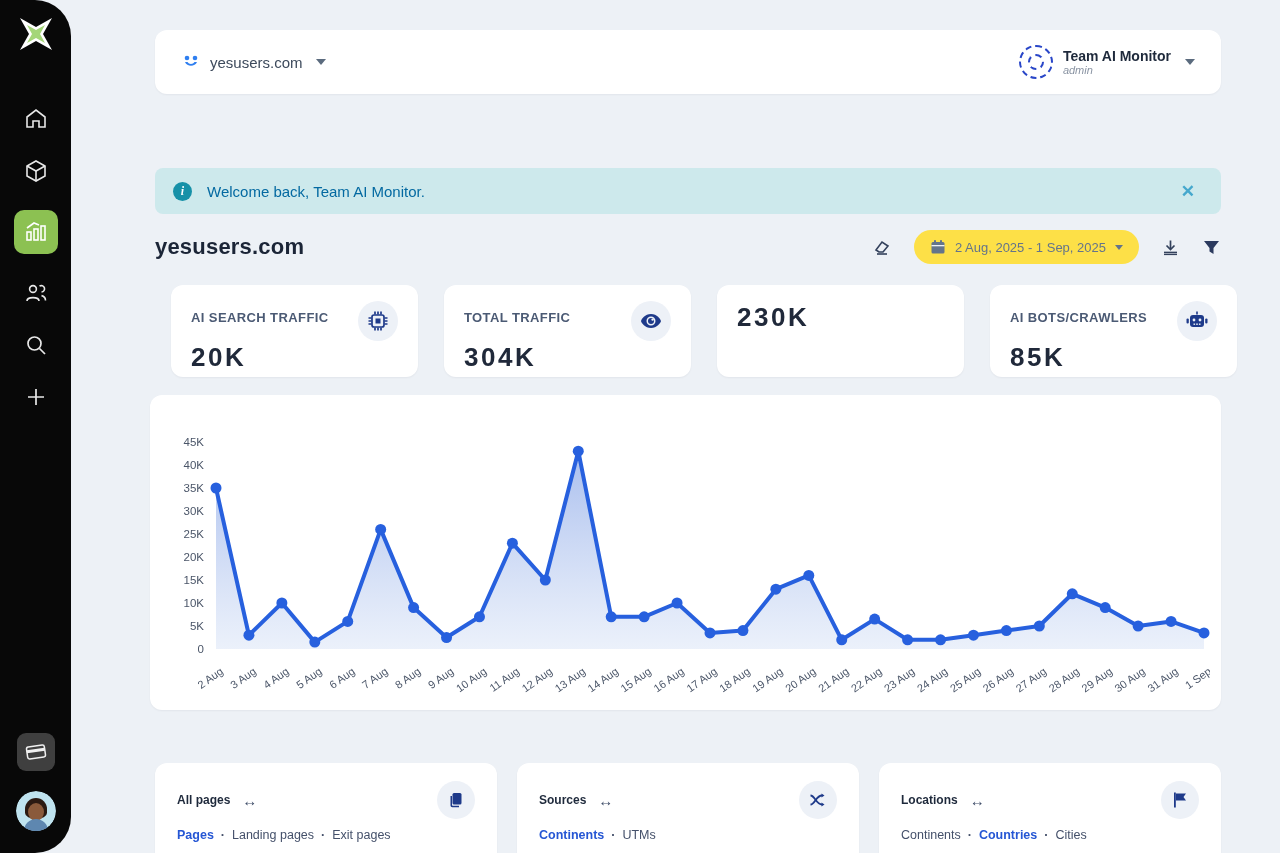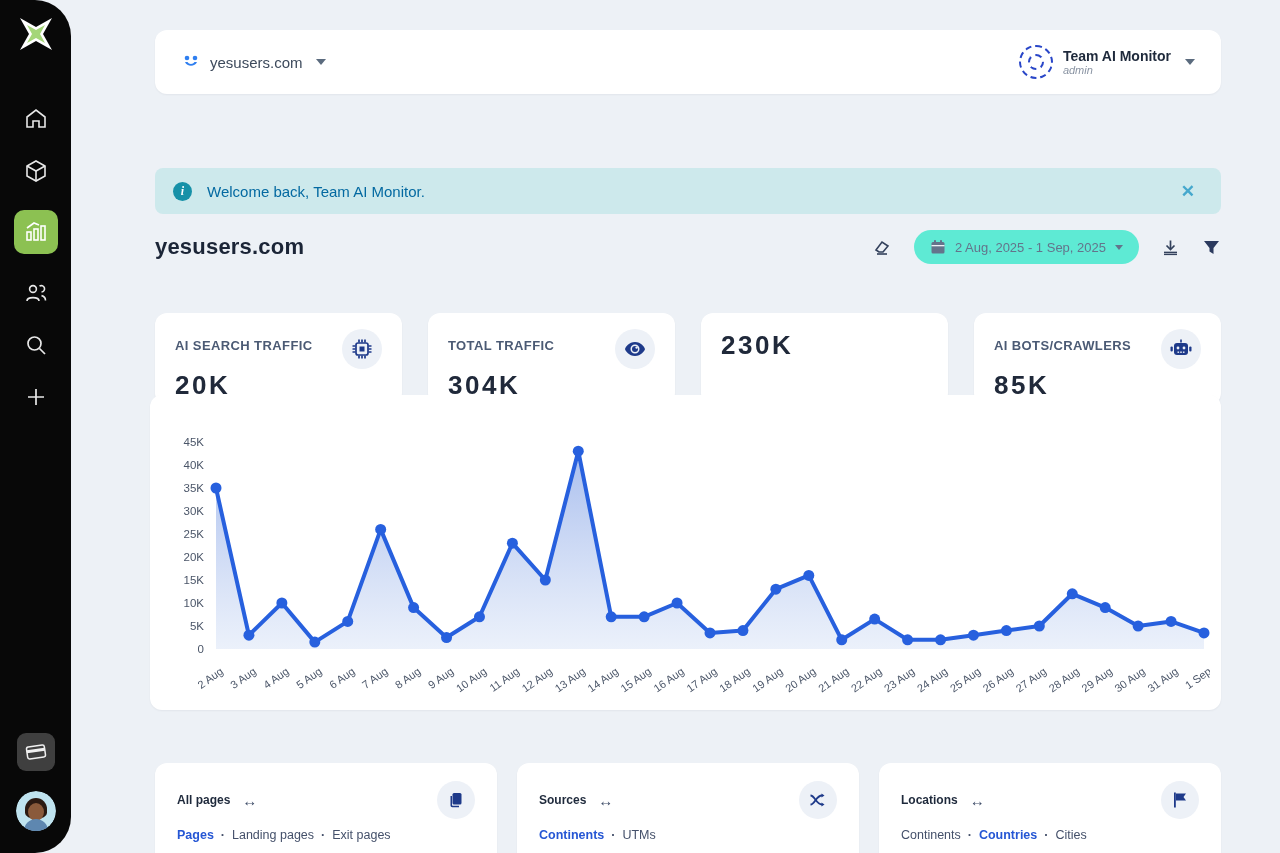--- a/index.html
+++ b/index.html
@@ -47,28 +47,28 @@
     font-family:"Liberation Serif", serif; font-style:italic; }
   .banner-text { margin-left:15px; font-size:15px; color:#0369a1; }
   .banner-close { margin-left:auto; color:#45a8cd; font-size:17px; font-weight:bold; cursor:pointer; padding:4px 8px; }
 
   
   .title-row { position:absolute; top:226px; left:0; width:1066px; height:42px;
     display:flex; align-items:center; }
   .page-title { font-size:22px; font-weight:bold; color:#1b2537; letter-spacing:.2px; }
   .title-tools { margin-left:auto; display:flex; align-items:center; gap:22px; }
   .tool-btn { cursor:pointer; display:flex; align-items:center; }
-  .date-pill { background:#5eead4; border-radius:18px; height:34px; display:flex; align-items:center;
+  .date-pill { background:#fde047; border-radius:18px; height:34px; display:flex; align-items:center;
     gap:9px; padding:0 16px; cursor:pointer; }
   .date-text { font-size:13px; color:#64748b; }
   .pill-chev { width:0; height:0; border-left:4.5px solid transparent; border-right:4.5px solid transparent;
     border-top:5.5px solid #64748b; }
 
   
-  .stats { position:absolute; top:285px; left:0; width:1066px; display:flex; gap:26px;margin-top:28px; }
+  .stats { position:absolute; top:285px; left:16px; width:1066px; display:flex; gap:26px; }
   .stat-card { width:253.75px; height:92px; padding:16px 20px 0 20px; }
   .stat-top { display:flex; align-items:flex-start; justify-content:space-between; }
   .stat-label { font-size:13px; font-weight:bold; color:#4b5a74; letter-spacing:.4px; margin-top:9px; }
   .stat-icon-wrap { width:40px; height:40px; border-radius:50%; background:#edf1f7;
     display:flex; align-items:center; justify-content:center; }
   .stat-value { font-size:26px; font-weight:bold; color:#20293a; letter-spacing:2.5px; margin-top:1px; }
 
   
   .chart-card { position:absolute; top:395px; left:-5px; width:1071px; height:315px; padding:14px 10px 0 14px; }
   .chart-svg text { font-family:"Liberation Sans", sans-serif; }

